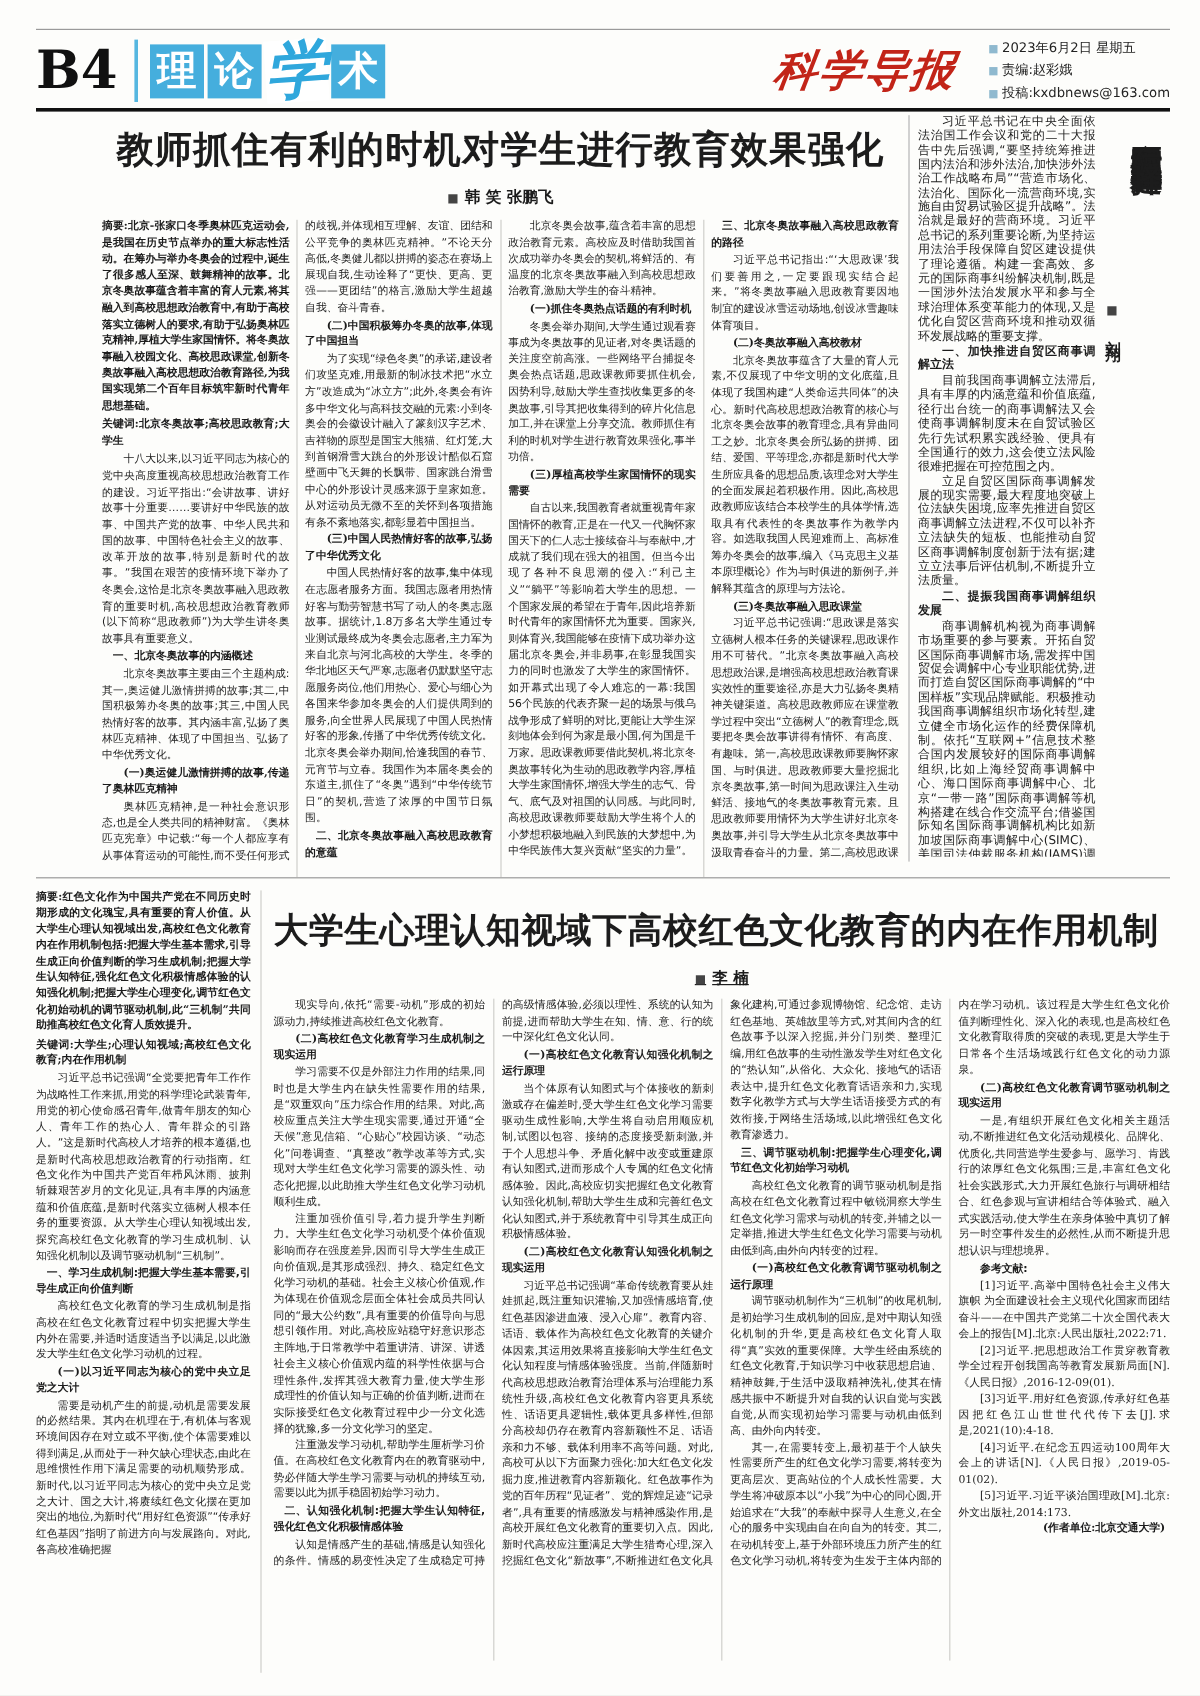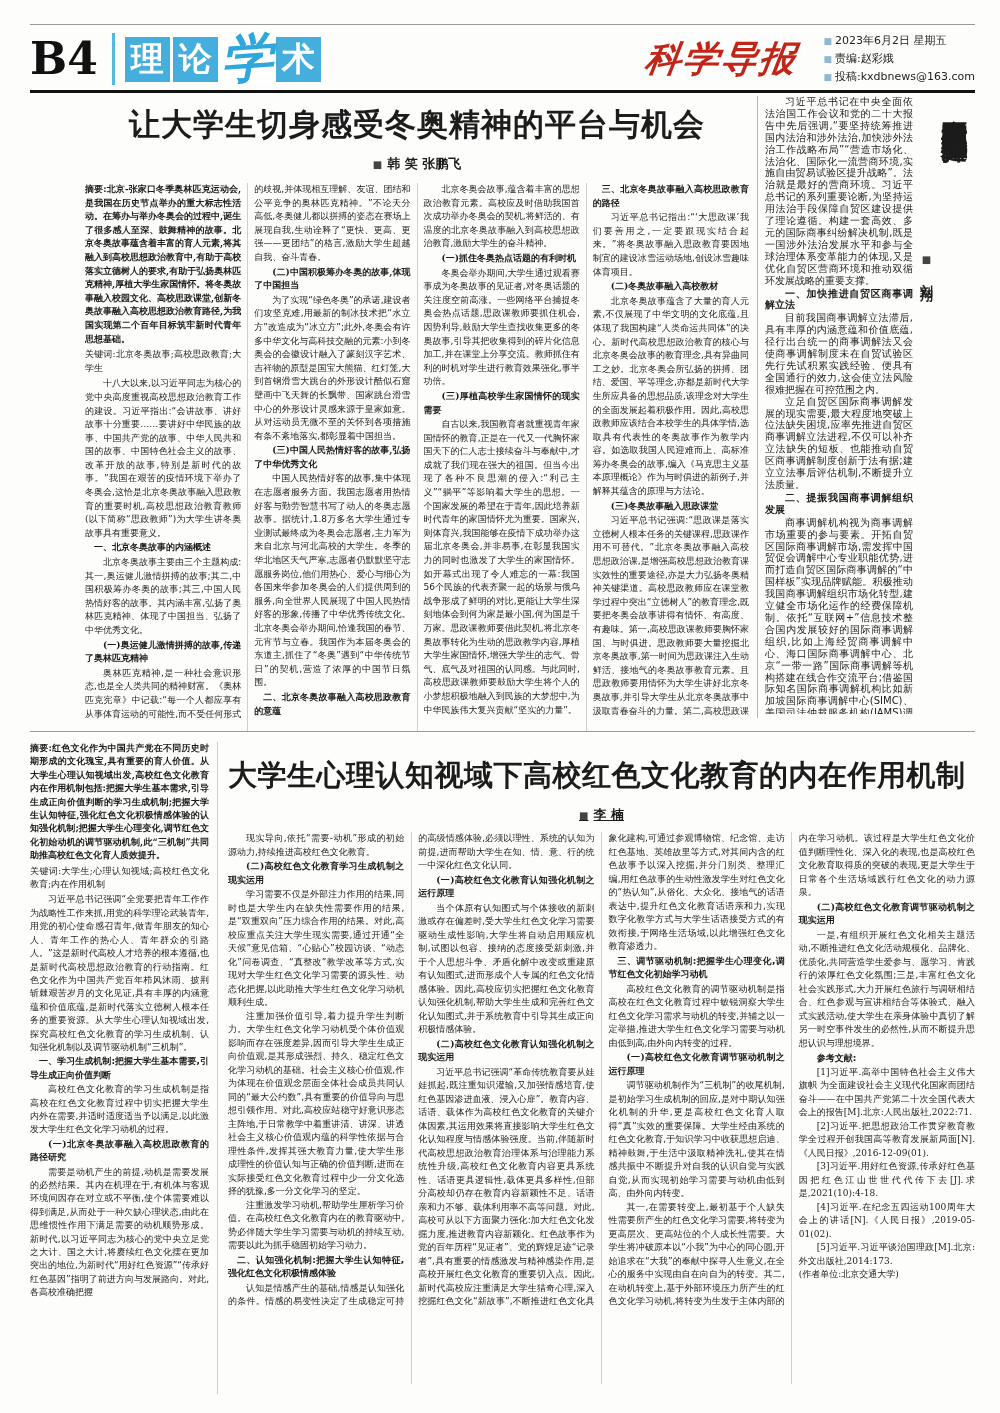--- a/index.html
+++ b/index.html
@@ -32,24 +32,24 @@
   .bysq{color:#444;font-size:10px;margin-right:5px;}
   .cols4{column-count:4;column-gap:13px;column-rule:1px solid #cfcfcb;height:548px;
         overflow:hidden;font-size:9px;line-height:13.6px;text-align:justify;}
 
   
   .blk{margin:0;}
   .blk.p{text-indent:2em;}
   .blk.h1{font-weight:bold;text-indent:1em;margin:1px 0;}
   .blk.h2{font-weight:bold;font-family:"DejaVu Serif",serif;text-indent:2em;margin:1px 0;}
   .blk.ab{font-weight:bold;font-family:"DejaVu Serif",serif;}
-  .blk.kw{font-weight:normal;font-family:"DejaVu Serif",serif;margin:2px 0;}
+  .blk.kw{font-weight:bold;font-family:"DejaVu Serif",serif;margin:2px 0;}
   .blk.rt{font-weight:bold;text-indent:2em;margin-top:2px;}
   .blk.rf{font-family:"DejaVu Serif",serif;text-indent:2em;}
-  .blk.au{font-family:"DejaVu Serif",serif;font-weight:normal;padding-right:4px;}
+  .blk.au{font-family:"DejaVu Serif",serif;font-weight:bold;text-align:right;padding-right:4px;}
 
   
   .sb{flex:1;display:flex;padding-left:7px;}
   .sb-text{width:148px;font-size:10px;line-height:11.9px;text-align:justify;overflow:hidden;height:618px;}
   .sb-text .blk.p{text-indent:2em;}
   .sb-text .blk.h1{font-weight:bold;text-indent:2em;}
   .sb-by{width:22px;writing-mode:vertical-rl;font-size:13px;font-weight:bold;padding-top:158px;
         letter-spacing:4px;}
   .sb-by .bysq{margin:0 0 4px 0;}
   .sb-title{width:40px;writing-mode:vertical-rl;font-weight:bold;font-size:26px;letter-spacing:1px;
@@ -88,21 +88,21 @@
     <div class="pubinfo">
       <div><span class="sq">■</span><span>2023年6月2日  星期五</span></div>
       <div><span class="sq">■</span><span>责编:赵彩娥</span></div>
       <div><span class="sq">■</span><span>投稿:kxdbnews@163.com</span></div>
     </div>
   </div>
   <div class="thickrule"></div>
 
   <div class="topsec">
     <div class="a1">
-      <div class="a1-title">让大学生切身感受冬奥精神的平台与机会</div>
+      <div class="a1-title">教师抓住有利的时机对学生进行教育效果强化</div>
       <div class="a1-byline"><span class="bysq">■</span><span>韩 笑  张鹏飞</span></div>
       <div class="cols4" id="a1-cols">
           <div class="blk ab">摘要:北京-张家口冬季奥林匹克运动会,是我国在历史节点举办的重大标志性活动。在筹办与举办冬奥会的过程中,诞生了很多感人至深、鼓舞精神的故事。北京冬奥故事蕴含着丰富的育人元素,将其融入到高校思想政治教育中,有助于高校落实立德树人的要求,有助于弘扬奥林匹克精神,厚植大学生家国情怀。将冬奥故事融入校园文化、高校思政课堂,创新冬奥故事融入高校思想政治教育路径,为我国实现第二个百年目标筑牢新时代青年思想基础。</div>
           <div class="blk kw">关键词:北京冬奥故事;高校思政教育;大学生</div>
           <div class="blk p">十八大以来,以习近平同志为核心的党中央高度重视高校思想政治教育工作的建设。习近平指出:“会讲故事、讲好故事十分重要……要讲好中华民族的故事、中国共产党的故事、中华人民共和国的故事、中国特色社会主义的故事、改革开放的故事,特别是新时代的故事。”我国在艰苦的疫情环境下举办了冬奥会,这恰是北京冬奥故事融入思政教育的重要时机,高校思想政治教育教师(以下简称“思政教师”)为大学生讲冬奥故事具有重要意义。</div>
           <div class="blk h1">一、北京冬奥故事的内涵概述</div>
           <div class="blk p">北京冬奥故事主要由三个主题构成:其一,奥运健儿激情拼搏的故事;其二,中国积极筹办冬奥的故事;其三,中国人民热情好客的故事。其内涵丰富,弘扬了奥林匹克精神、体现了中国担当、弘扬了中华优秀文化。</div>
           <div class="blk h2">(一)奥运健儿激情拼搏的故事,传递了奥林匹克精神</div>
           <div class="blk p">奥林匹克精神,是一种社会意识形态,也是全人类共同的精神财富。《奥林匹克宪章》中记载:“每一个人都应享有从事体育运动的可能性,而不受任何形式的歧视,并体现相互理解、友谊、团结和公平竞争的奥林匹克精神。”不论天分高低,冬奥健儿都以拼搏的姿态在赛场上展现自我,生动诠释了“更快、更高、更强——更团结”的格言,激励大学生超越自我、奋斗青春。</div>
           <div class="blk h2">(二)中国积极筹办冬奥的故事,体现了中国担当</div>
@@ -141,21 +141,21 @@
 
   <div class="midrule"></div>
 
   <div class="botsec">
     <div class="a2-col1" id="a2-col1">
         <div class="blk ab">摘要:红色文化作为中国共产党在不同历史时期形成的文化瑰宝,具有重要的育人价值。从大学生心理认知视域出发,高校红色文化教育内在作用机制包括:把握大学生基本需求,引导生成正向价值判断的学习生成机制;把握大学生认知特征,强化红色文化积极情感体验的认知强化机制;把握大学生心理变化,调节红色文化初始动机的调节驱动机制,此“三机制”共同助推高校红色文化育人质效提升。</div>
         <div class="blk kw">关键词:大学生;心理认知视域;高校红色文化教育;内在作用机制</div>
         <div class="blk p">习近平总书记强调“全党要把青年工作作为战略性工作来抓,用党的科学理论武装青年,用党的初心使命感召青年,做青年朋友的知心人、青年工作的热心人、青年群众的引路人。”这是新时代高校人才培养的根本遵循,也是新时代高校思想政治教育的行动指南。红色文化作为中国共产党百年栉风沐雨、披荆斩棘艰苦岁月的文化见证,具有丰厚的内涵意蕴和价值底蕴,是新时代落实立德树人根本任务的重要资源。从大学生心理认知视域出发,探究高校红色文化教育的学习生成机制、认知强化机制以及调节驱动机制“三机制”。</div>
         <div class="blk h1">一、学习生成机制:把握大学生基本需要,引导生成正向价值判断</div>
         <div class="blk p">高校红色文化教育的学习生成机制是指高校在红色文化教育过程中切实把握大学生内外在需要,并适时适度适当予以满足,以此激发大学生红色文化学习动机的过程。</div>
-        <div class="blk h2">(一)北京冬奥故事融入高校思政教育的路径研究</div>
+        <div class="blk h2">(一)以习近平同志为核心的党中央立足党之大计</div>
         <div class="blk p">需要是动机产生的前提,动机是需要发展的必然结果。其内在机理在于,有机体与客观环境间因存在对立或不平衡,使个体需要难以得到满足,从而处于一种欠缺心理状态,由此在思维惯性作用下满足需要的动机顺势形成。新时代,以习近平同志为核心的党中央立足党之大计、国之大计,将赓续红色文化摆在更加突出的地位,为新时代“用好红色资源”“传承好红色基因”指明了前进方向与发展路向。对此,各高校准确把握</div>
       </div>
     <div class="a2-right">
       <div class="a2-title">大学生心理认知视域下高校红色文化教育的内在作用机制</div>
       <div class="a2-byline"><span class="bysq">■</span><span>李 楠</span></div>
       <div class="cols4b" id="a2-cols">
           <div class="blk p">现实导向,依托“需要-动机”形成的初始源动力,持续推进高校红色文化教育。</div>
           <div class="blk h2">(二)高校红色文化教育学习生成机制之现实运用</div>
           <div class="blk p">学习需要不仅是外部注力作用的结果,同时也是大学生内在缺失性需要作用的结果,是“双重双向”压力综合作用的结果。对此,高校应重点关注大学生现实需要,通过开通“全天候”意见信箱、“心贴心”校园访谈、“动态化”问卷调查、“真整改”教学改革等方式,实现对大学生红色文化学习需要的源头性、动态化把握,以此助推大学生红色文化学习动机顺利生成。</div>
           <div class="blk p">注重加强价值引导,着力提升学生判断力。大学生红色文化学习动机受个体价值观影响而存在强度差异,因而引导大学生生成正向价值观,是其形成强烈、持久、稳定红色文化学习动机的基础。社会主义核心价值观,作为体现在价值观念层面全体社会成员共同认同的“最大公约数”,具有重要的价值导向与思想引领作用。对此,高校应站稳守好意识形态主阵地,于日常教学中着重讲清、讲深、讲透社会主义核心价值观内蕴的科学性依据与合理性条件,发挥其强大教育力量,使大学生形成理性的价值认知与正确的价值判断,进而在实际接受红色文化教育过程中少一分文化选择的犹豫,多一分文化学习的坚定。</div>

